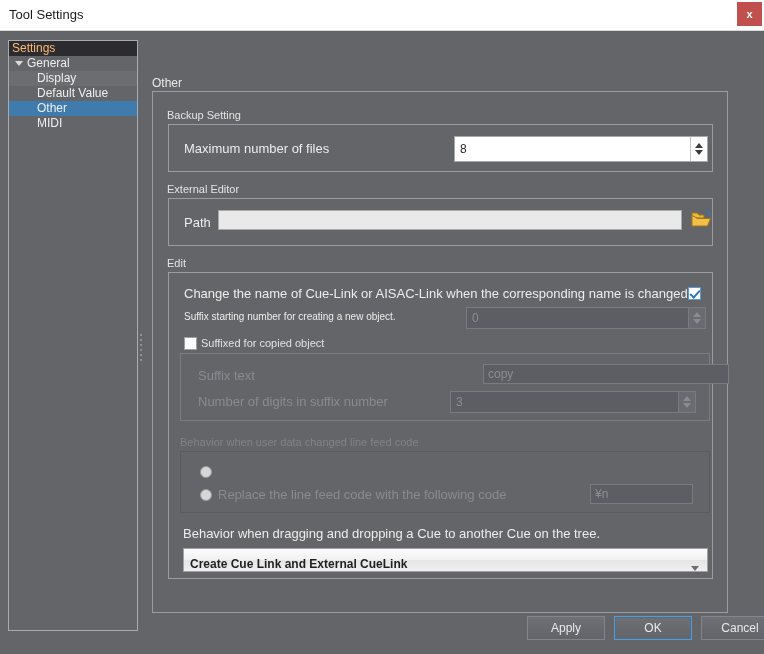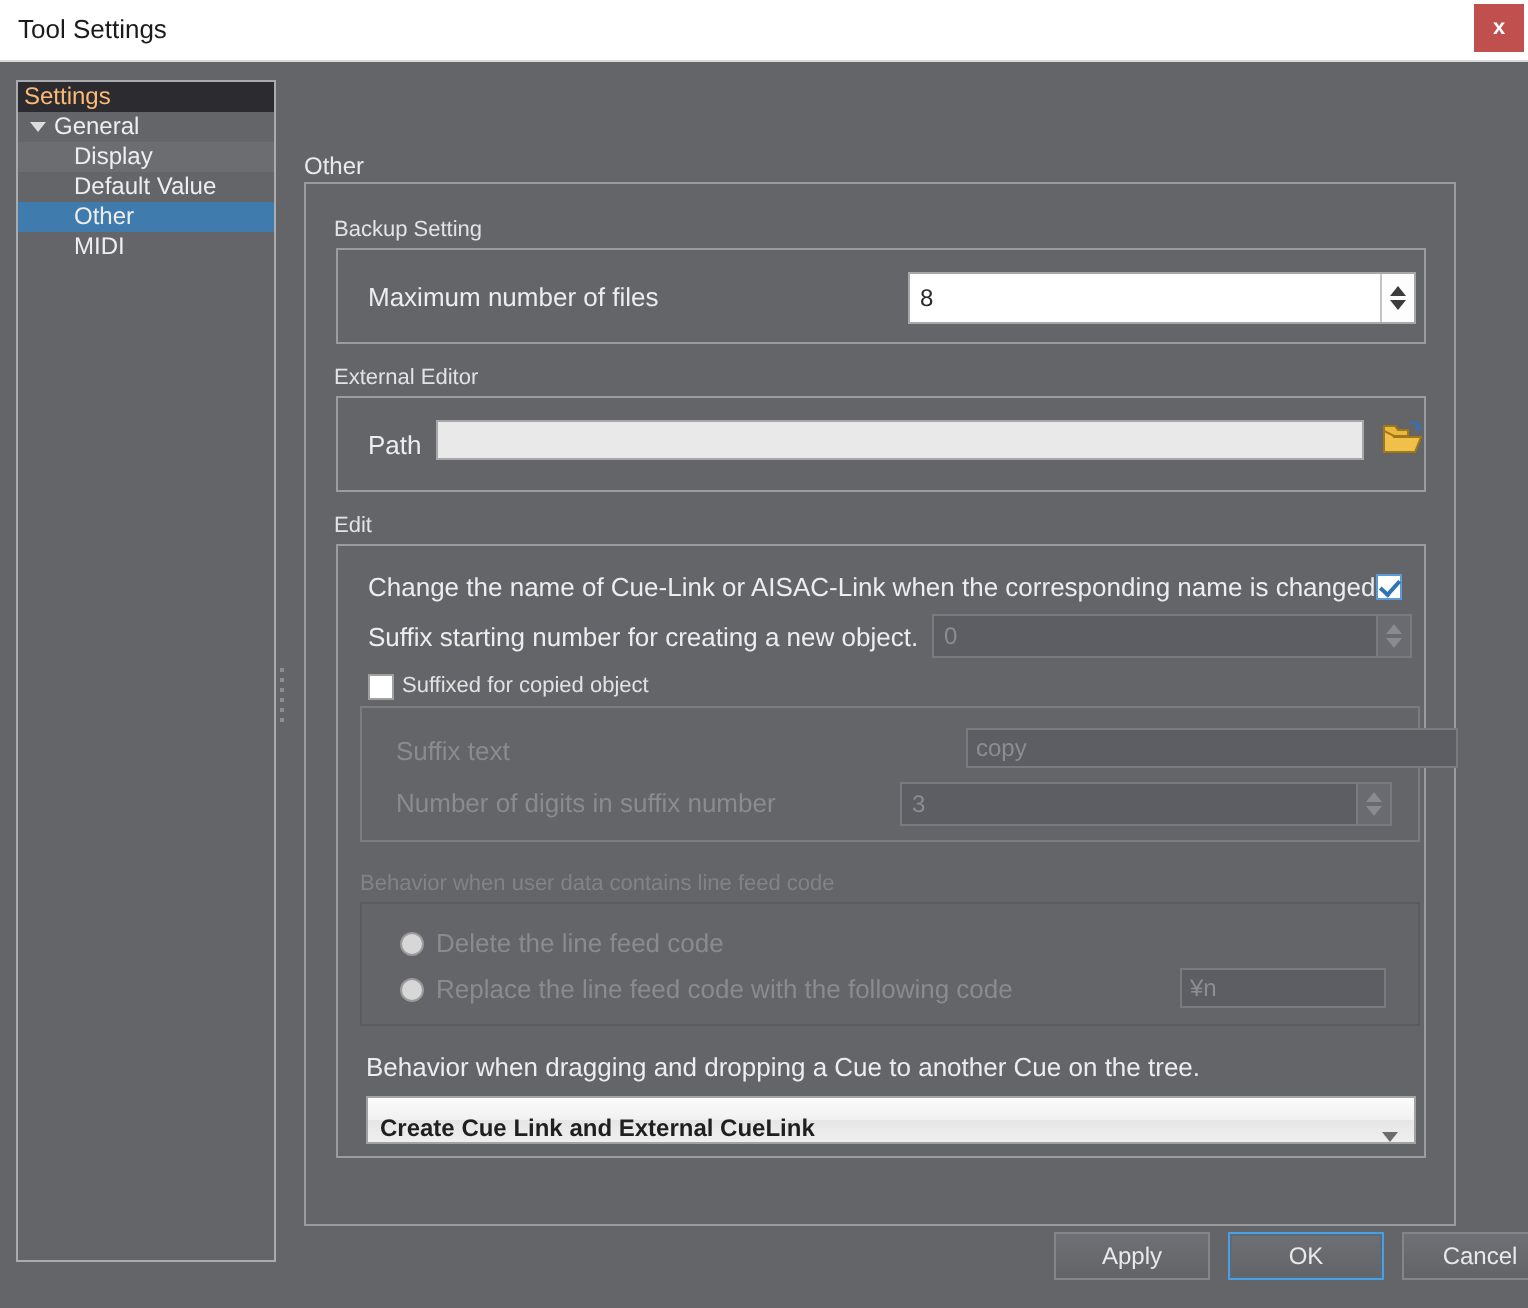--- a/index.html
+++ b/index.html
@@ -159,21 +159,21 @@
   #inp-path { position: absolute; left: 68px; top: 170px; width: 464px; height: 20px; }
   #btn-folder { position: absolute; left: 541px; top: 170px; width: 21px; height: 20px; cursor: pointer; }
 
   
   #edit-caption { left: 17px; top: 217px; }
   #edit-box { left: 18px; top: 232px; width: 545px; height: 307px; }
 
   #row-change-name { position:absolute; left: 34px; top: 246px; font-size: 13px; color: #ededed; }
   #chk-change-name { position: absolute; left: 538px; top: 247px; }
 
-  #row-suffix-start { position:absolute; left: 34px; top: 271px; font-size: 13px; color: #ededed; }
+  #row-suffix-start { position:absolute; left: 34px; top: 271px; font-size: 10px; color: #ededed; }
   #spin-suffix-start { position: absolute; left: 316px; top: 267px; width: 240px; height: 22px; }
 
   #chk-suffixed { position: absolute; left: 34px; top: 297px; }
   #lbl-suffixed { position:absolute; left: 51px; top: 297px; font-size: 11px; color: #e2e2e2; }
 
   #suffix-box { left: 30px; top: 313px; width: 530px; height: 68px; }
   #lbl-suffix-text { position:absolute; left: 48px; top: 328px; font-size: 13px; color: #8a8b90; }
   #inp-suffix-text { position: absolute; left: 300px; top: 324px; width: 246px; height: 20px; margin-left: 33px; }
   #lbl-suffix-digits { position:absolute; left: 48px; top: 354px; font-size: 13px; color: #8a8b90; }
   #spin-suffix-digits { position: absolute; left: 300px; top: 351px; width: 246px; height: 22px; }
@@ -429,24 +429,23 @@
     <div class="textinput disabled" id="inp-suffix-text">copy</div>
     <div id="lbl-suffix-digits">Number of digits in suffix number</div>
     <div class="spinner disabled" id="spin-suffix-digits">
       <div class="val">3</div>
       <div class="arrows">
         <span class="up"></span>
         <span class="dn"></span>
       </div>
     </div>
 
-    <div class="group-caption dim" id="lf-caption">Behavior when user data contains line feed code</div>
+    <div class="group-caption dim" id="lf-caption">Behavior when user data changed line feed code</div>
     <div class="groupbox" id="lf-box"></div>
     <div class="radio" id="radio-delete"></div>
-    <div id="lbl-delete">Delete the line feed code</div>
     <div class="radio" id="radio-replace"></div>
     <div id="lbl-replace">Replace the line feed code with the following code</div>
     <div class="textinput disabled" id="inp-lfcode">¥n</div>
 
     <div id="lbl-dragdrop">Behavior when dragging and dropping a Cue to another Cue on the tree.</div>
     <div class="dropdown" id="sel-dragdrop">
       <span>Create Cue Link and External CueLink</span>
       <span class="caret"></span>
     </div>
   </div>

